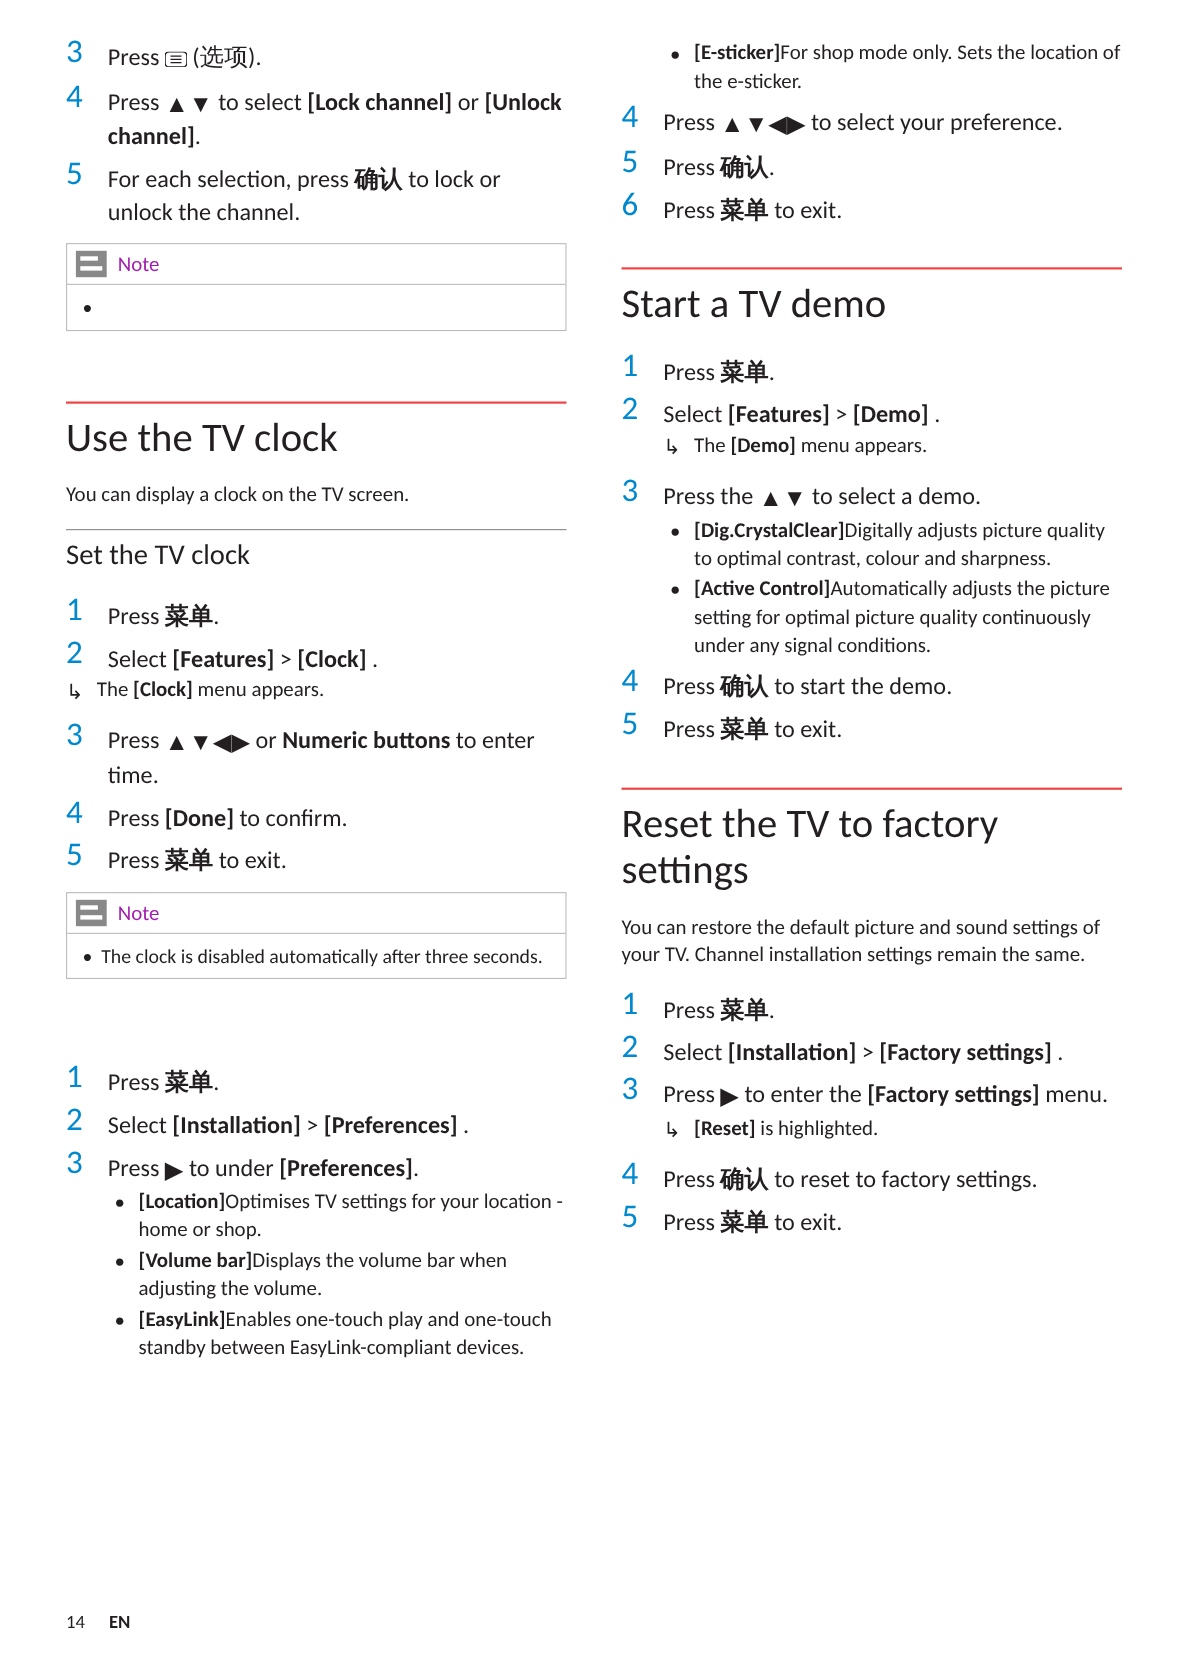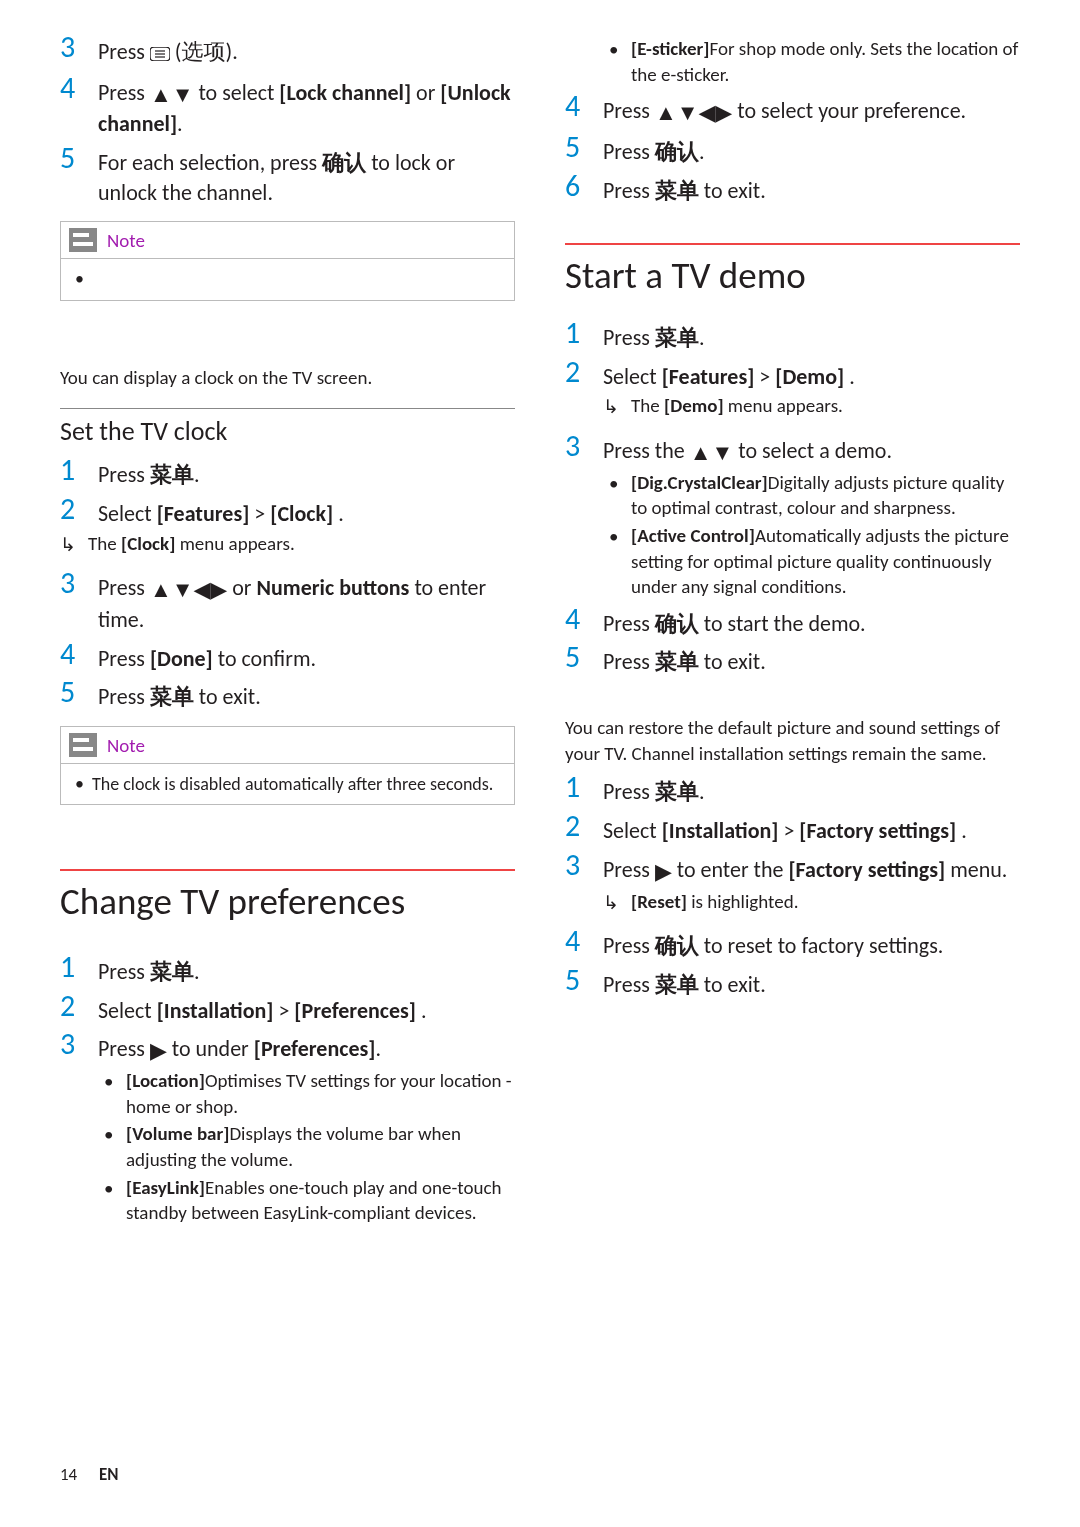--- a/index.html
+++ b/index.html
@@ -28,21 +28,21 @@
     font-size: 37px;
     font-weight: 300;
     line-height: 1.15;
     margin: 0 0 18px 0;
     border-top: 2px solid #ef4444;
     padding-top: 10px;
   }
   h3.sub {
     font-size: 26px;
     font-weight: 300;
-    margin: 0 0 6px 0;
+    margin: 0 0 18px 0;
     border-top: 1px solid #888;
     padding-top: 6px;
   }
   p.body {
     font-size: 19px;
     font-weight: 300;
     margin: 0 0 18px 0;
     line-height: 1.35;
   }
   .steps { margin: 0 0 14px 0; }
@@ -208,20 +208,21 @@
       </div>
       <div class="note-body">
         <div class="note-item">
           <span class="note-bullet">•</span>
         </div>
       </div>
     </div>
 
     <div class="gap-lg"></div>
 
+    <h2 class="section">Use the TV clock</h2>
     <p class="body">You can display a clock on the TV screen.</p>
 
     <h3 class="sub">Set the TV clock</h3>
     <div class="steps">
       <div class="step">
         <div class="step-num">1</div>
         <div class="step-body"><span>Press </span><span class="bold">菜单</span><span>.</span></div>
       </div>
       <div class="step">
         <div class="step-num">2</div>
@@ -254,21 +255,20 @@
       <div class="note-body">
         <div class="note-item">
           <span class="note-bullet">•</span>
           <span>The clock is disabled automatically after three seconds.</span>
         </div>
       </div>
     </div>
 
     <div class="gap-lg"></div>
 
-    <h2 class="section">Change TV preferences</h2>
     <div class="gap-sm"></div>
     <div class="steps">
       <div class="step">
         <div class="step-num">1</div>
         <div class="step-body"><span>Press </span><span class="bold">菜单</span><span>.</span></div>
       </div>
       <div class="step">
         <div class="step-num">2</div>
         <div class="step-body"><span>Select </span><span class="bold">[Installation]</span><span> &gt; </span><span class="bold"> [Preferences]</span><span> .</span></div>
       </div>
@@ -353,21 +353,22 @@
         <div class="step-body"><span>Press </span><span class="bold">确认</span><span> to start the demo.</span></div>
       </div>
       <div class="step">
         <div class="step-num">5</div>
         <div class="step-body"><span>Press </span><span class="bold">菜单</span><span> to exit.</span></div>
       </div>
     </div>
 
     <div class="gap-md"></div>
 
-    <p class="body" style="margin-bottom:4px;">You can restore the default picture and sound settings of your TV. Channel installation settings remain the same.</p>
+    <h2 class="section">Reset the TV to factory settings</h2>
+    <p class="body" style="margin-bottom:14px;">You can restore the default picture and sound settings of your TV. Channel installation settings remain the same.</p>
     <div class="steps">
       <div class="step">
         <div class="step-num">1</div>
         <div class="step-body"><span>Press </span><span class="bold">菜单</span><span>.</span></div>
       </div>
       <div class="step">
         <div class="step-num">2</div>
         <div class="step-body"><span>Select </span><span class="bold">[Installation]</span><span> &gt; </span><span class="bold">[Factory settings]</span><span> .</span></div>
       </div>
       <div class="step">

